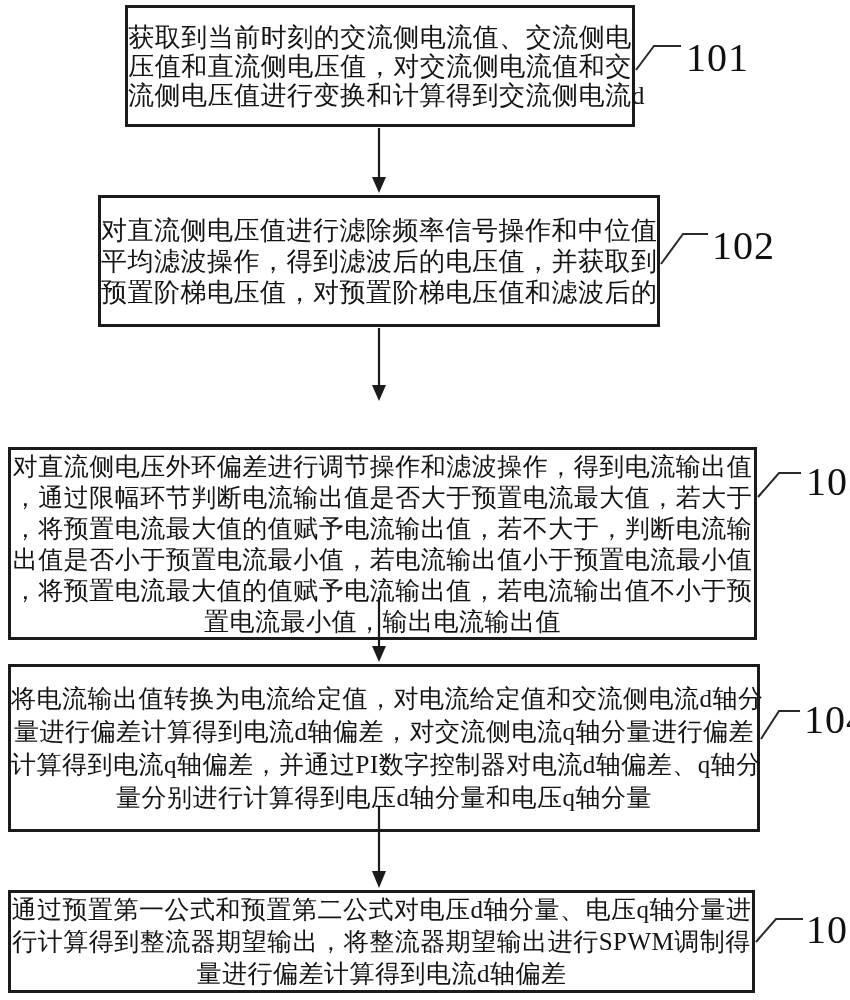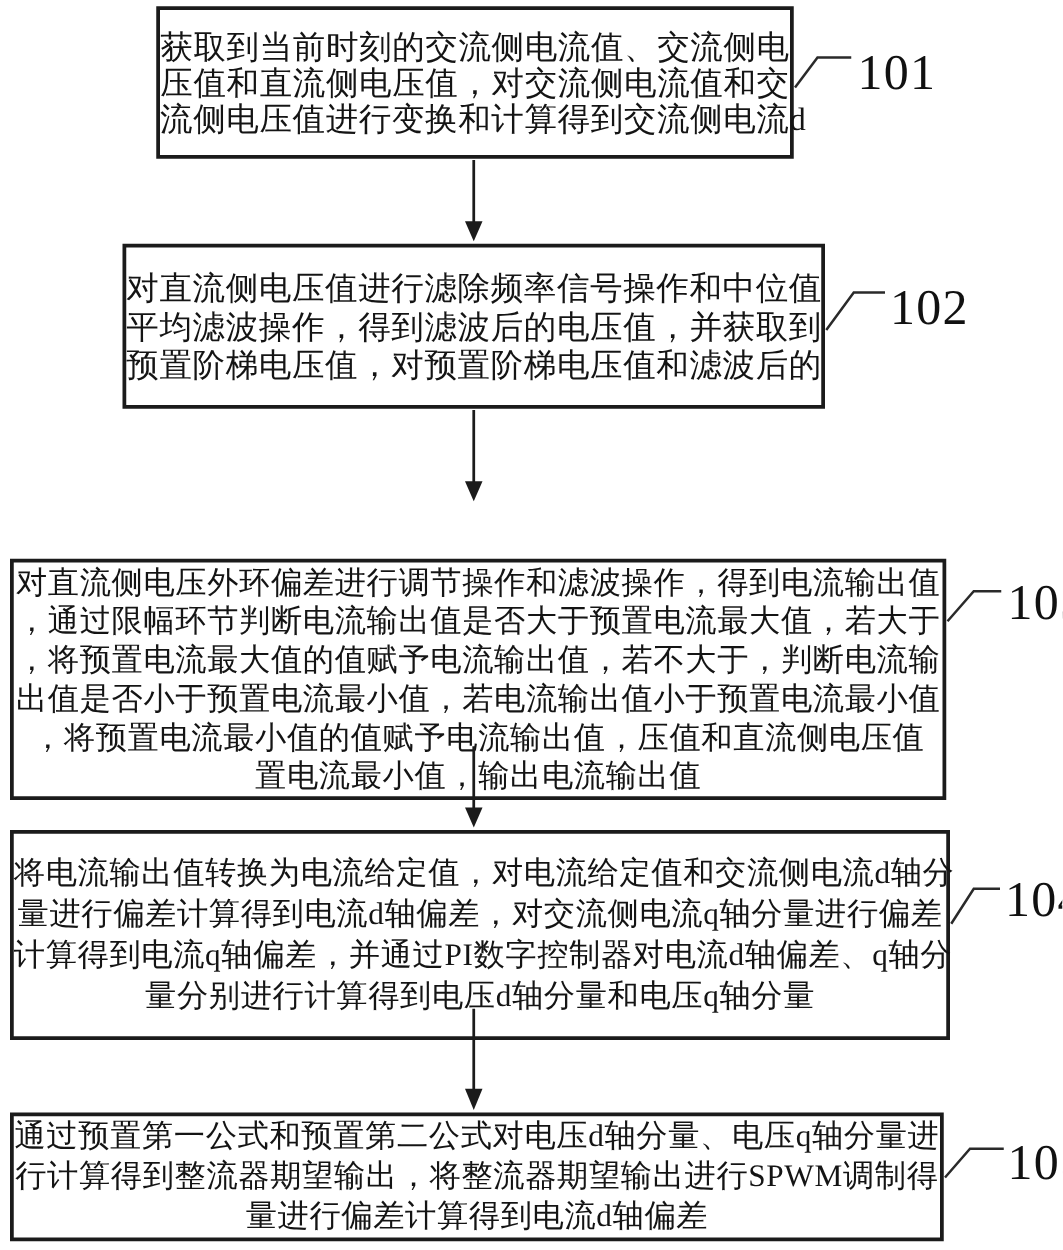--- a/index.html
+++ b/index.html
@@ -70,21 +70,21 @@
         <div class="text-line">预置阶梯电压值，对预置阶梯电压值和滤波后的</div>
       </div>
   </div>
 
   <div class="flow-box" style="left:8px; top:403px; width:749px; height:193px;margin-top:44px;">
     <div class="box-lines" style="font-size:25px; line-height:31px;">
         <div class="text-line">对直流侧电压外环偏差进行调节操作和滤波操作，得到电流输出值</div>
         <div class="text-line">，通过限幅环节判断电流输出值是否大于预置电流最大值，若大于</div>
         <div class="text-line">，将预置电流最大值的值赋予电流输出值，若不大于，判断电流输</div>
         <div class="text-line">出值是否小于预置电流最小值，若电流输出值小于预置电流最小值</div>
-        <div class="text-line">，将预置电流最小值的值赋予电流输出值，压值和直流侧电压值</div>
+        <div class="text-line">，将预置电流最大值的值赋予电流输出值，若电流输出值不小于预</div>
         <div class="text-line">置电流最小值，输出电流输出值</div>
       </div>
   </div>
 
   <div class="flow-box" style="left:8px; top:664px; width:752px; height:168px;">
     <div class="box-lines" style="font-size:25px; line-height:33px;">
         <div class="text-line">将电流输出值转换为电流给定值，对电流给定值和交流侧电流d轴分</div>
         <div class="text-line">量进行偏差计算得到电流d轴偏差，对交流侧电流q轴分量进行偏差</div>
         <div class="text-line">计算得到电流q轴偏差，并通过PI数字控制器对电流d轴偏差、q轴分</div>
         <div class="text-line">量分别进行计算得到电压d轴分量和电压q轴分量</div>

